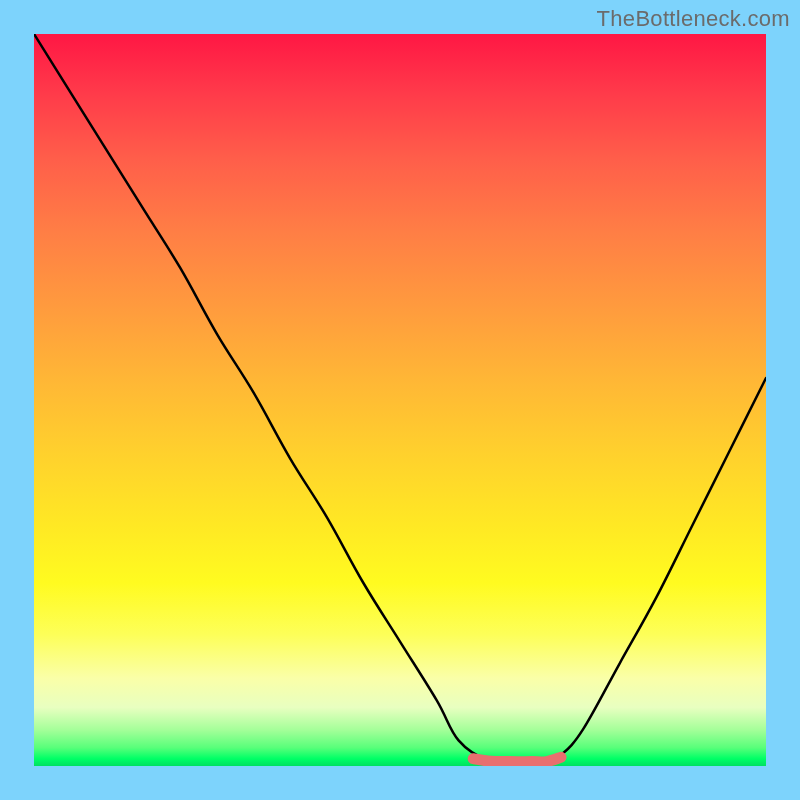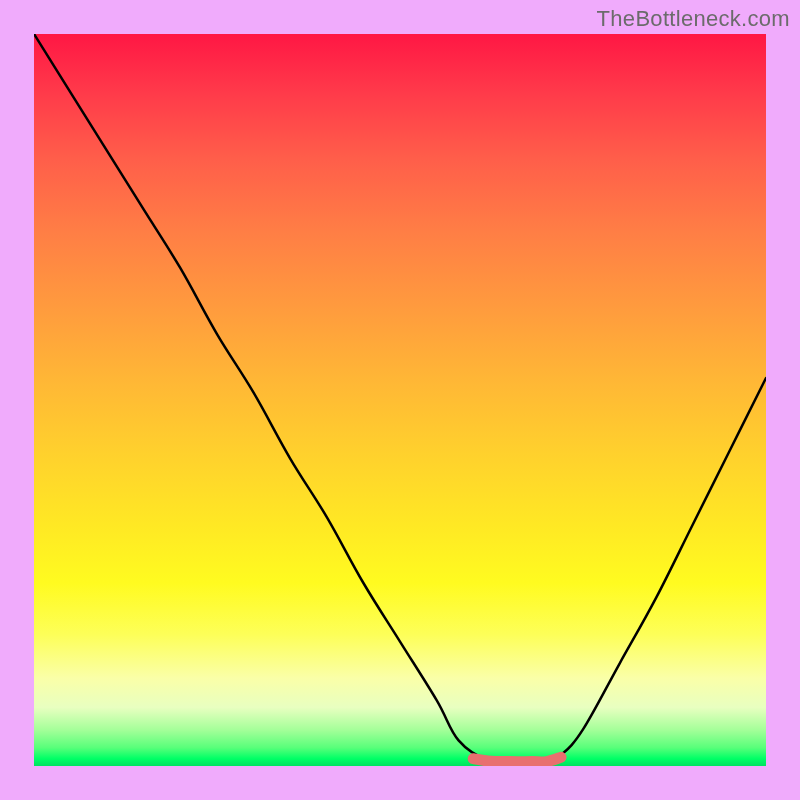--- a/index.html
+++ b/index.html
@@ -1,17 +1,17 @@
 <!DOCTYPE html>
 <html><head>
 <meta charset="utf-8">
 <style>
   * { margin: 0; padding: 0; box-sizing: border-box; }
   body { width: 800px; height: 800px; overflow: hidden; font-family: Arial, sans-serif; }
-  .container { width: 800px; height: 800px; position: relative; background: #f0abfc; }
+  .container { width: 800px; height: 800px; position: relative; background: #7dd3fc; }
   .plot-area {
     position: absolute;
     left: 34px;
     top: 34px;
     width: 732px;
     height: 732px;
     background: linear-gradient(to bottom,
       #ff1744 0%,
       #ff3a4a 8%,
       #ff5e4a 17%,

